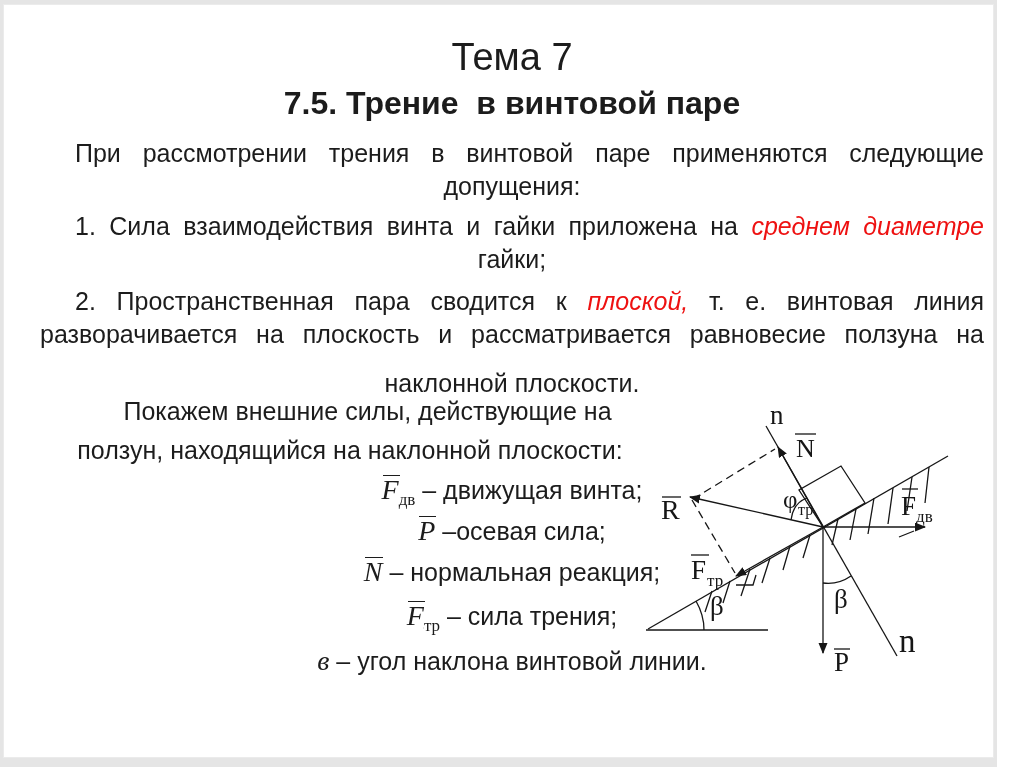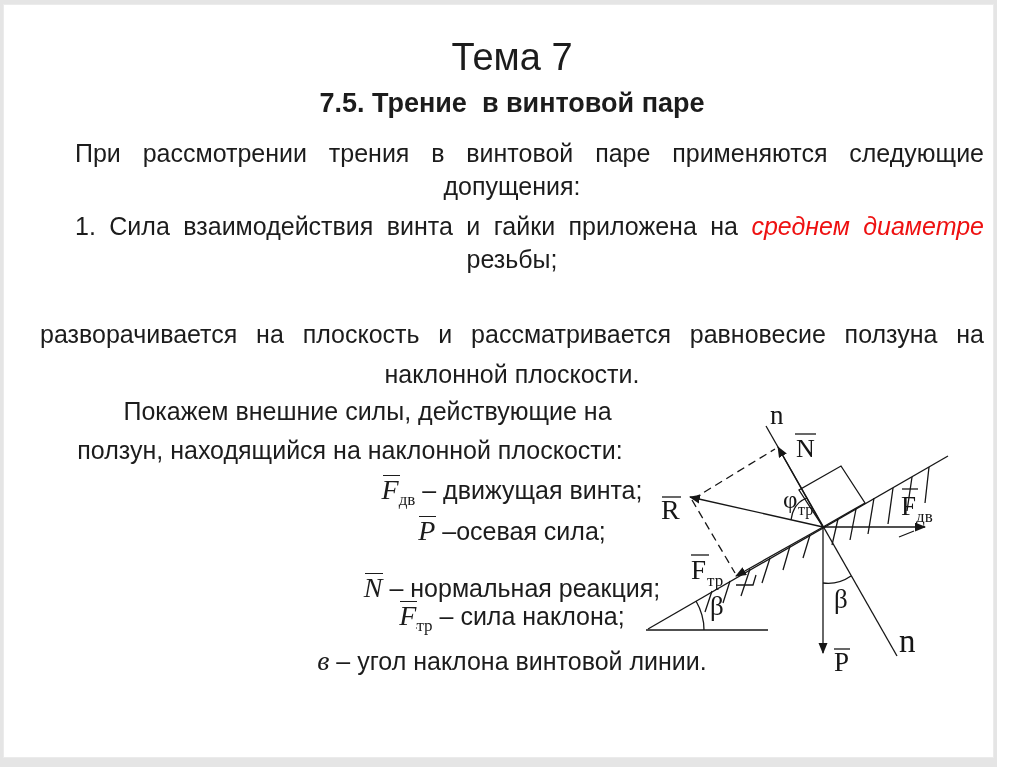--- a/index.html
+++ b/index.html
@@ -19,21 +19,21 @@
   }
   .abs{position:absolute;}
   .title{
     left:0;top:36px;width:1024px;
     text-align:center;
     font-size:38px;line-height:42px;font-weight:400;
   }
   .subtitle{
     left:0;top:88px;width:1024px;
     text-align:center;
-    font-size:27px;line-height:30px;font-weight:700;
+    font-size:32px;line-height:30px;font-weight:700;
     white-space:pre;
   }
   .bodyline{
     left:40px;width:944px;
     font-size:25px;line-height:30px;
     box-sizing:border-box;
     white-space:pre-wrap;
     text-align:center;
   }
   .jline{
@@ -75,32 +75,33 @@
 <div id="root">
   <div class="paper"></div>
 
   <div class="abs title">Тема 7</div>
   <div class="abs subtitle">7.5. Трение  в винтовой паре</div>
 
   <div class="abs bodyline jline indent" style="top:138px"><span>При рассмотрении трения в винтовой паре применяются следующие</span></div>
   <div class="abs bodyline" style="top:171px"><span>допущения:</span></div>
 
   <div class="abs bodyline jline indent" style="top:211px"><span>1. Сила взаимодействия винта и гайки приложена на </span><span class="hl">среднем диаметре</span></div>
-  <div class="abs bodyline" style="top:244px"><span>резьбы;</span></div>
+  <div class="abs bodyline" style="top:244px"><span>гайки;</span></div>
 
+  <div class="abs bodyline jline indent" style="top:286px"><span>2. Пространственная пара сводится к </span><span class="hl">плоской,</span><span> т. е. винтовая линия</span></div>
   <div class="abs bodyline jline" style="top:319px"><span>разворачивается на плоскость и рассматривается равновесие ползуна на</span></div>
-  <div class="abs bodyline" style="top:359px"><span>наклонной плоскости.</span></div>
+  <div class="abs bodyline" style="top:368px"><span>наклонной плоскости.</span></div>
 
   <div class="abs bodyline narrow indent" style="top:396px"><span>Покажем внешние силы, действующие на</span></div>
   <div class="abs bodyline narrow" style="top:435px"><span>ползун, находящийся на наклонной плоскости:</span></div>
 
   <div class="abs bodyline def" style="top:473px"><span class="sym"><span class="ovl">F</span><span class="msub">дв</span></span><span> – движущая винта;</span></div>
   <div class="abs bodyline def" style="top:514px"><span class="sym"><span class="ovl">P</span><span class="msub"></span></span><span> –осевая сила;</span></div>
-  <div class="abs bodyline def" style="top:571px"><span class="sym"><span class="ovl">N</span><span class="msub"></span></span><span> – нормальная реакция;</span></div>
-  <div class="abs bodyline def" style="top:599px"><span class="sym"><span class="ovl">F</span><span class="msub">тр</span></span><span> – сила наклона;</span></div>
+  <div class="abs bodyline def" style="top:555px"><span class="sym"><span class="ovl">N</span><span class="msub"></span></span><span> – нормальная реакция;</span></div>
+  <div class="abs bodyline def" style="top:599px"><span class="sym"><span class="ovl">F</span><span class="msub">тр</span></span><span> – сила трения;</span></div>
   <div class="abs bodyline def" style="top:644px"><span class="mvar">в</span><span> – угол наклона винтовой линии.</span></div>
 
   <svg class="abs" style="left:600px;top:398px" width="420" height="292" viewBox="600 398 420 292">
     <defs>
       <marker id="arr" markerUnits="userSpaceOnUse" markerWidth="12" markerHeight="10" refX="10" refY="4.5" orient="auto">
         <path d="M0,0 L11,4.5 L0,9 Z" fill="#161616"></path>
       </marker>
     </defs>
 
     <g stroke="#161616" stroke-width="1.3" fill="none">

